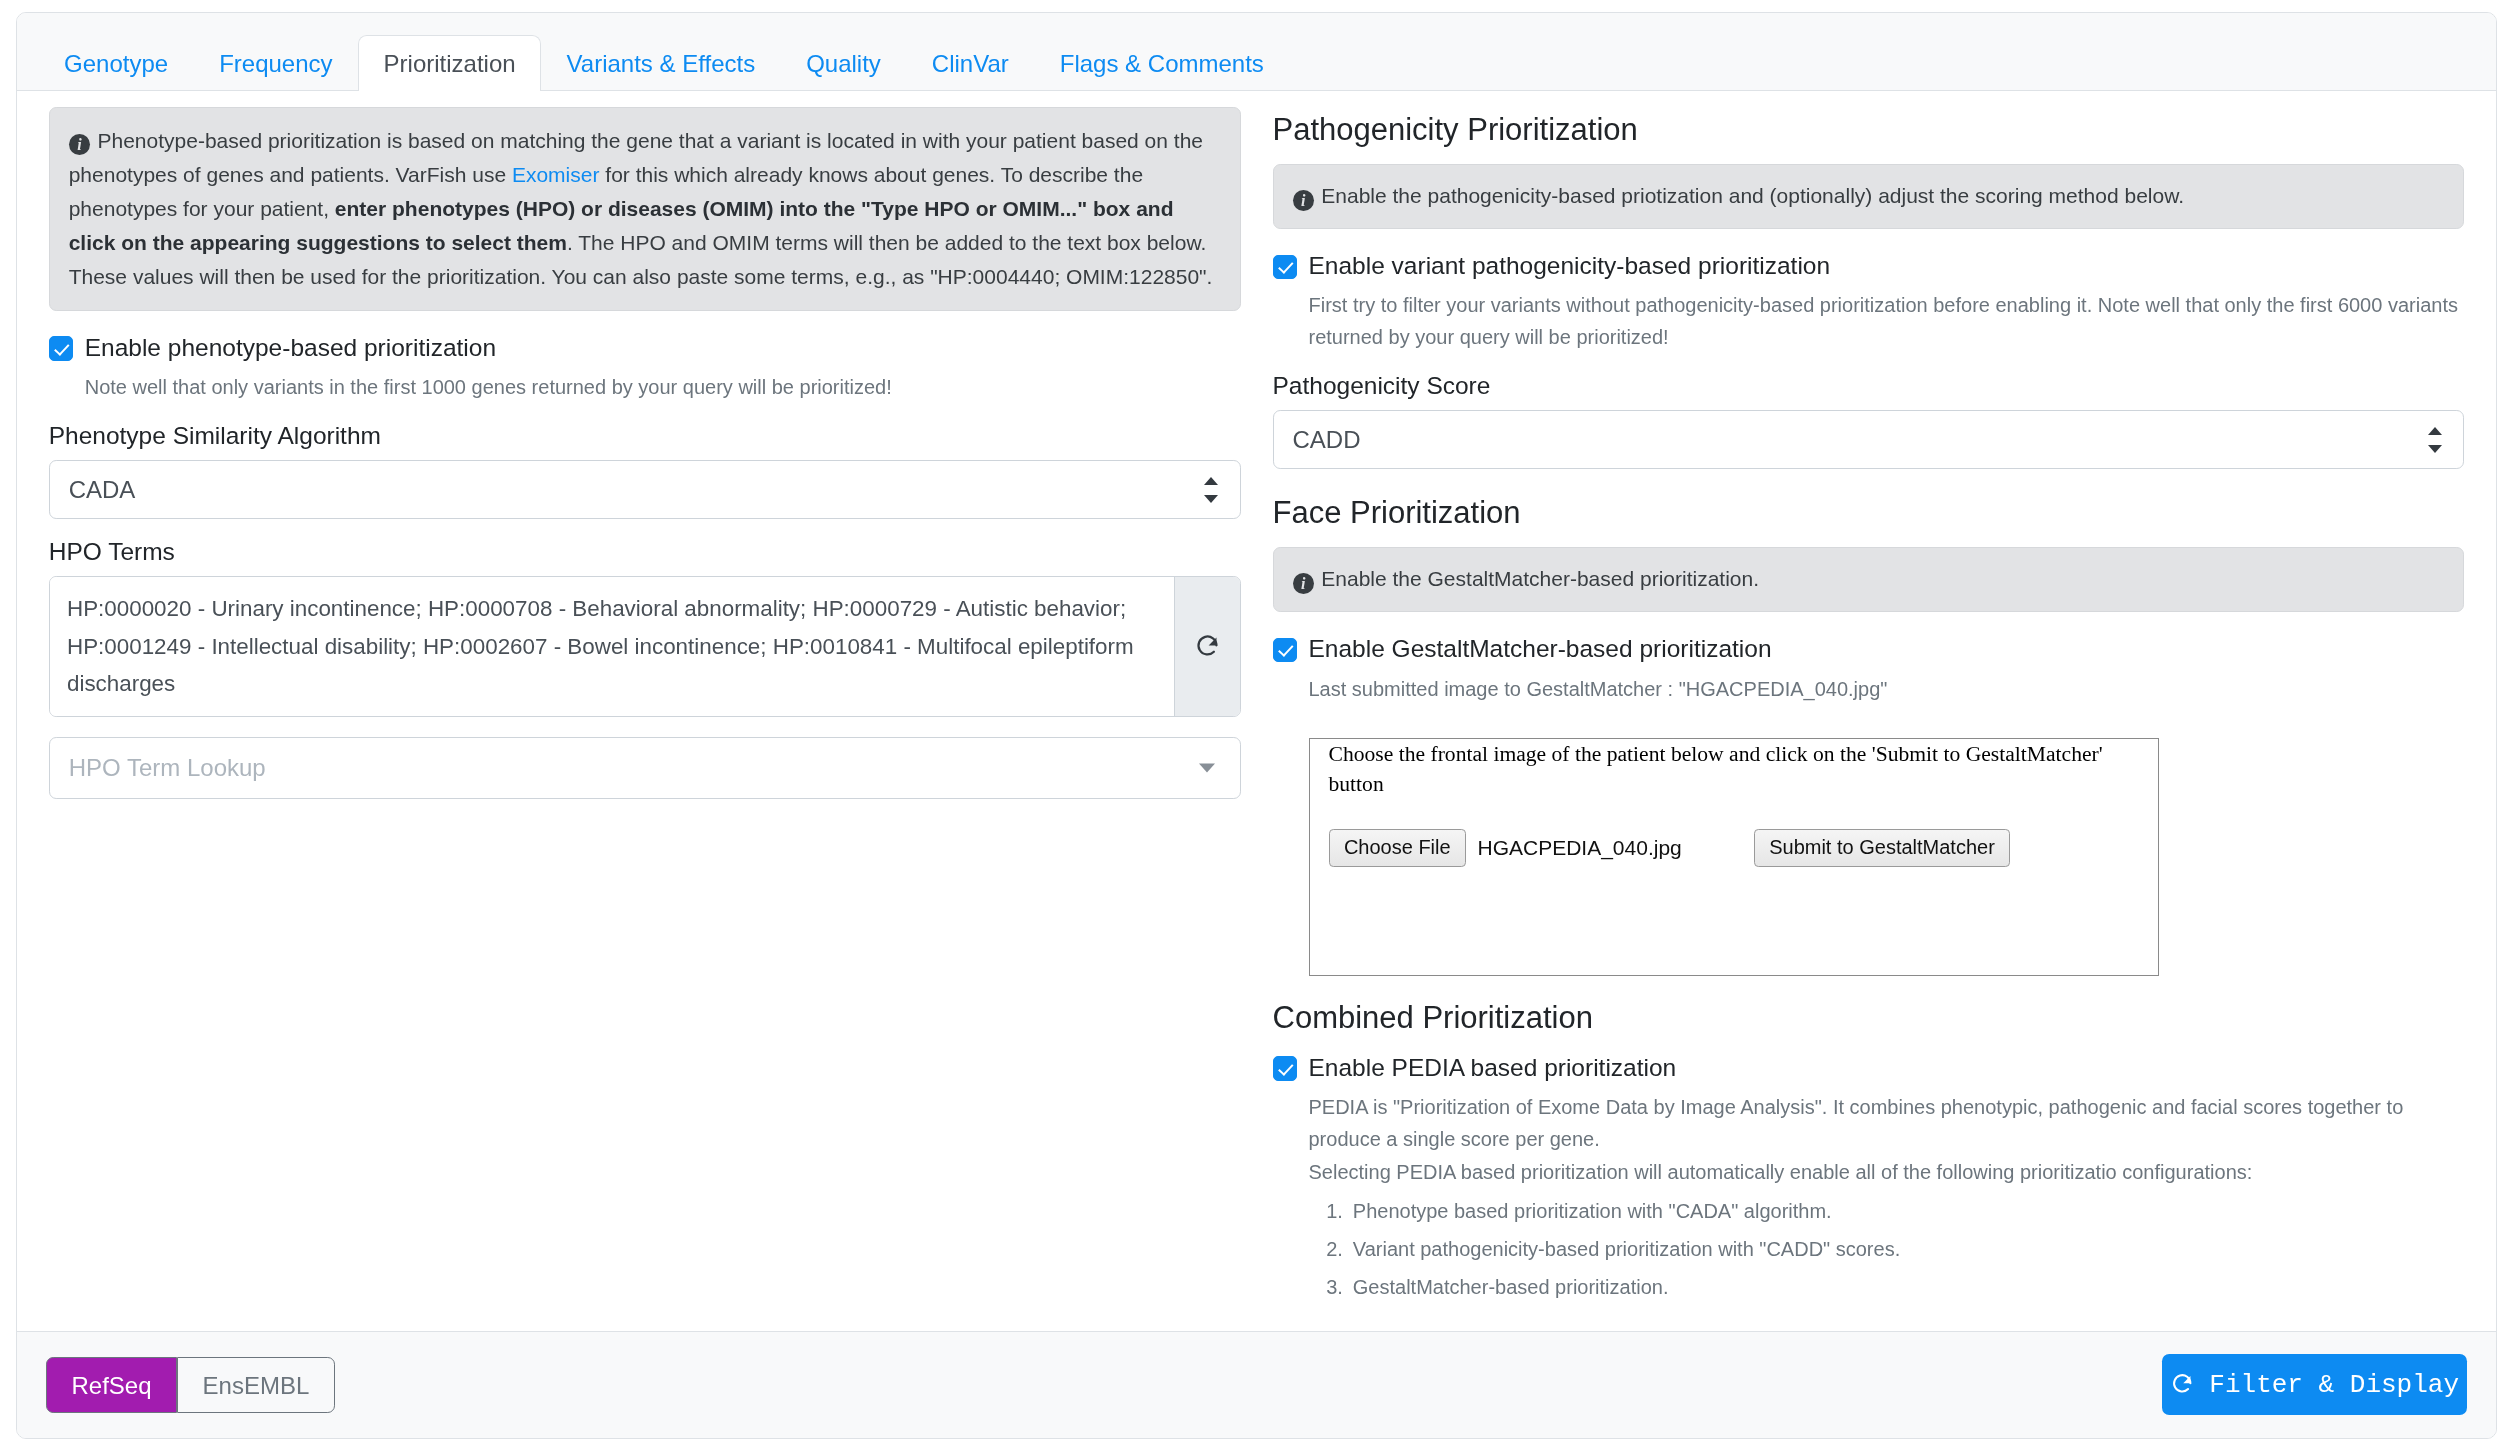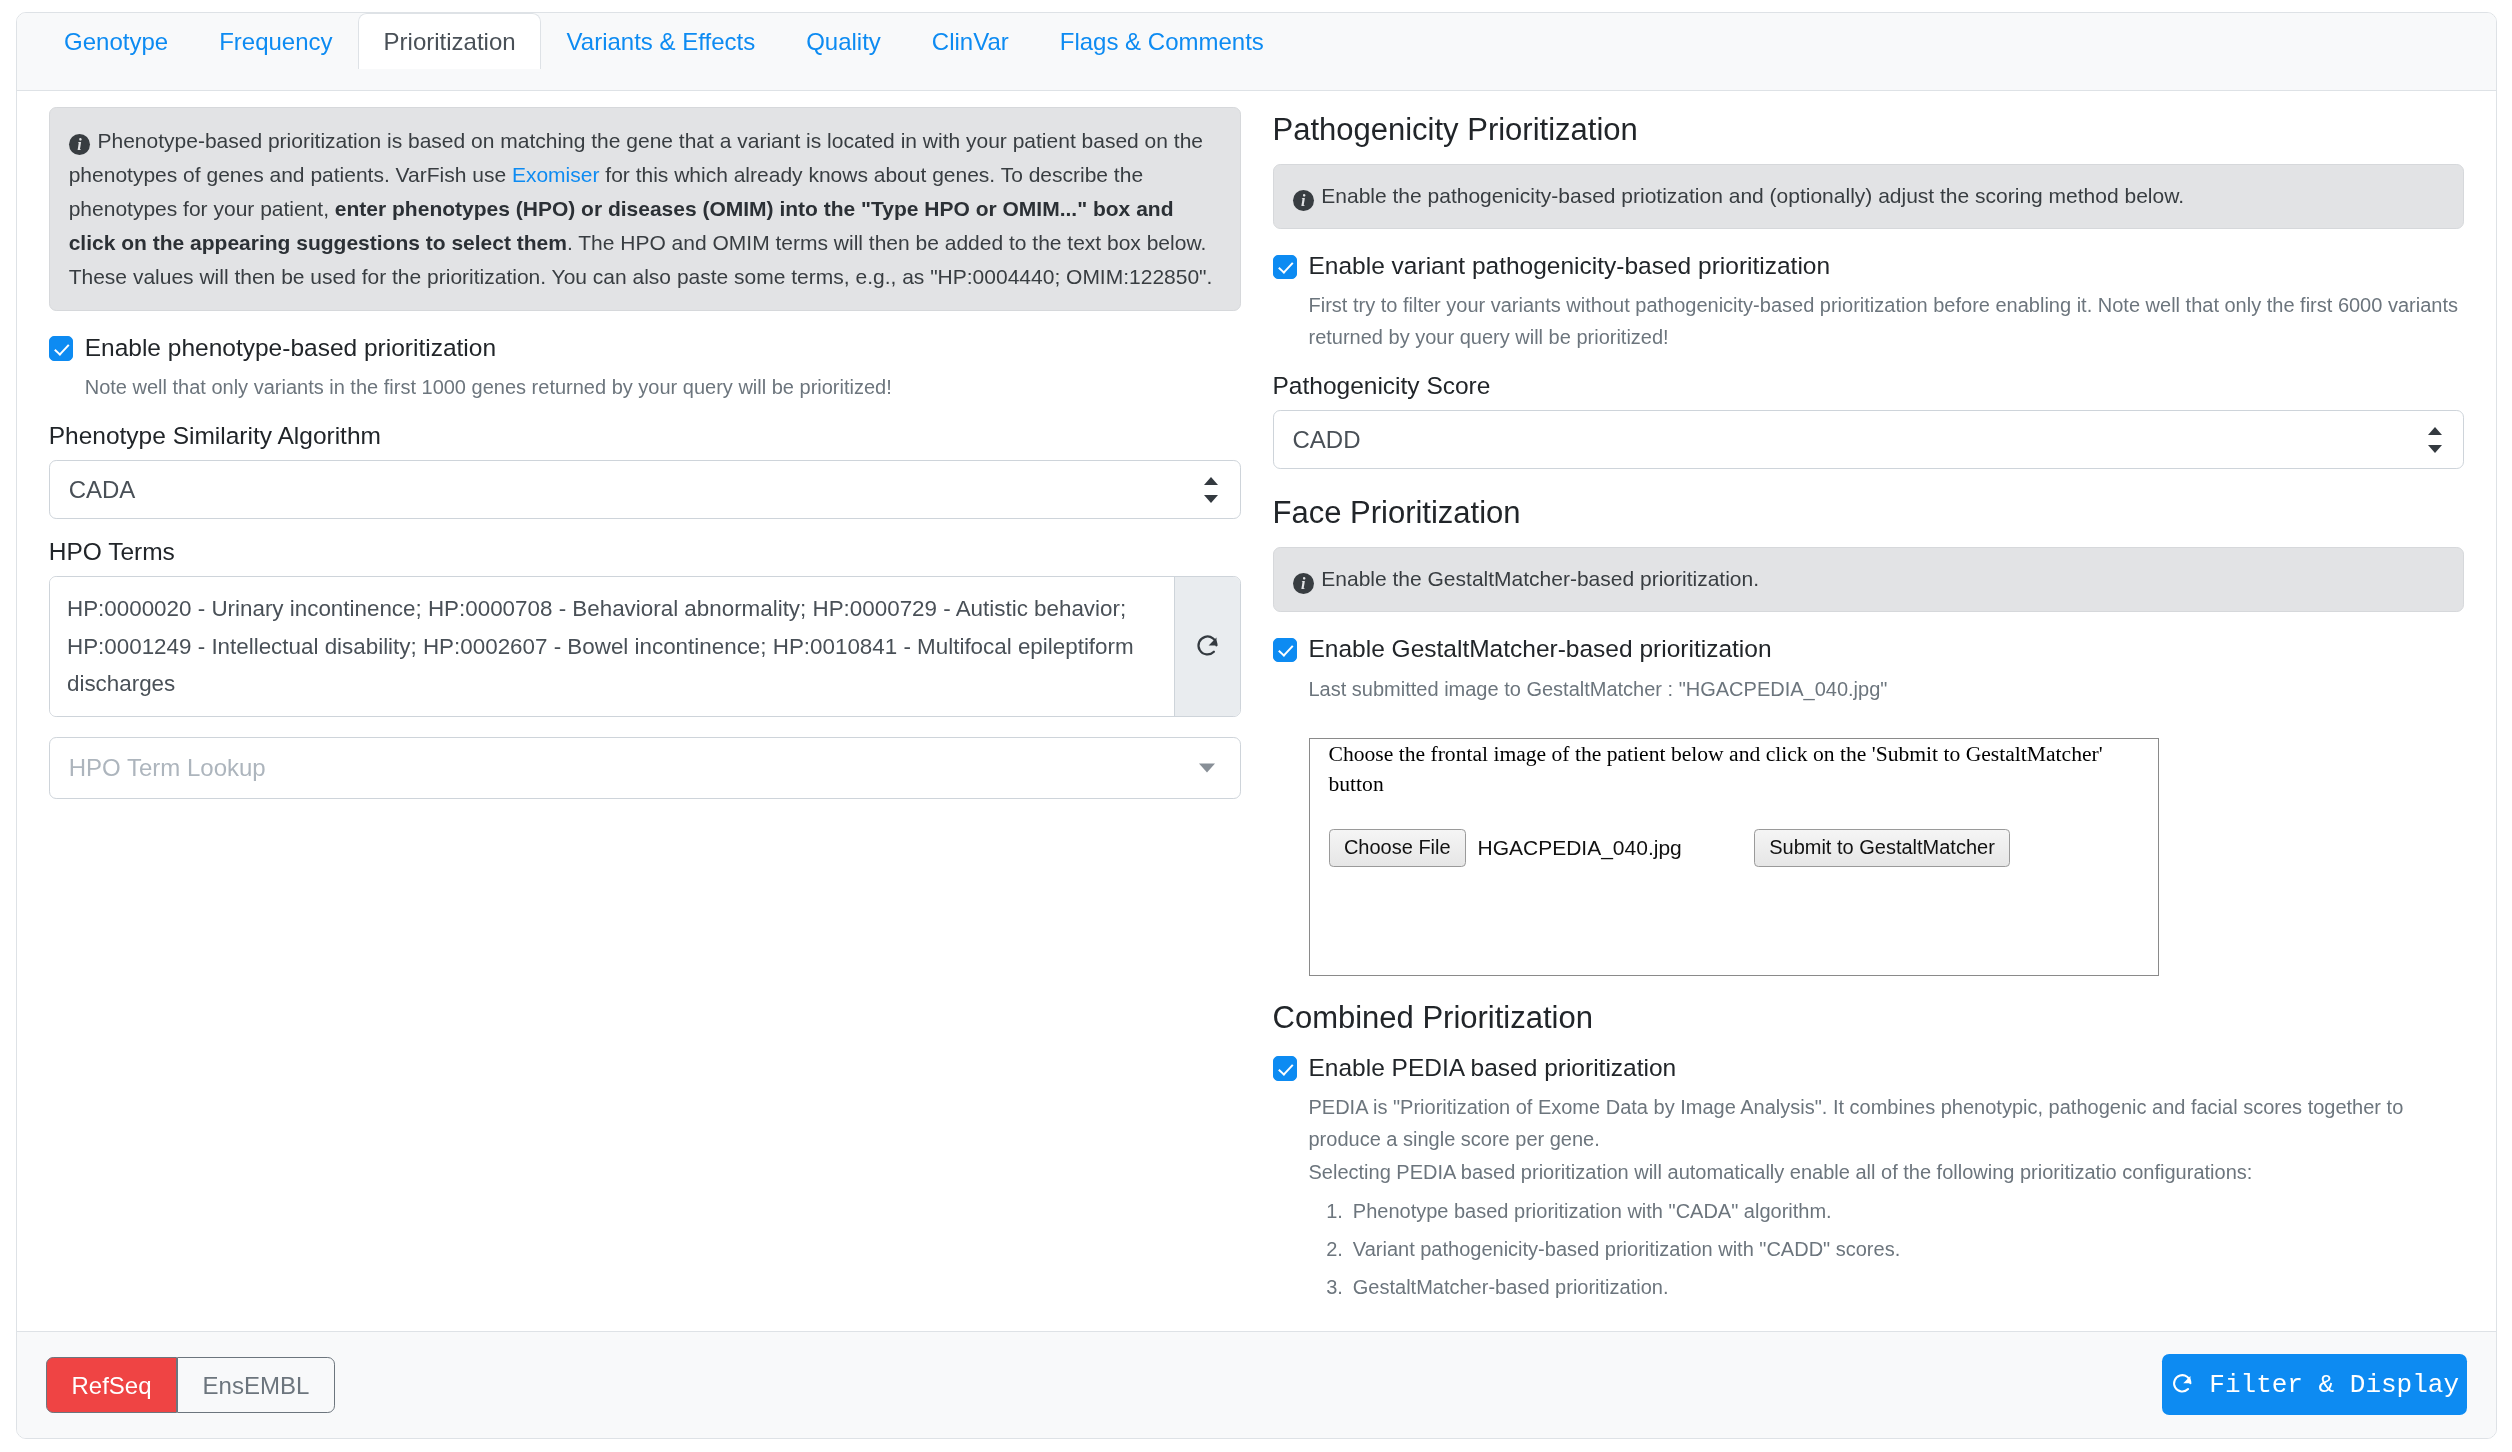--- a/index.html
+++ b/index.html
@@ -24,20 +24,21 @@
     display: flex;
     flex-direction: column;
   }
 
   
   .tabbar {
     height: 78px;
     background: #f8f9fa;
     border-bottom: 1.4px solid #dee2e6;
     display: flex;
+    align-items: flex-end;
     padding: 0 21.6px;
     flex: 0 0 auto;
   }
   .tab {
     font-size: 24px;
     color: #0d8bf2;
     padding: 0 24.5px;
     height: 56px;
     line-height: 56px;
     cursor: pointer;
@@ -308,21 +309,21 @@
     font-size: 24px;
     padding: 0 24.5px;
     height: 56px;
     line-height: 56px;
     border: 1.4px solid #6c757d;
     cursor: pointer;
     white-space: nowrap;
   }
   .seg.first { border-radius: 7.2px 0 0 7.2px; border-right-width: 0.7px; }
   .seg.last  { border-radius: 0 7.2px 7.2px 0; border-left-width: 0.7px; }
-  .seg.on  { background: #ef4444; color: #ffffff; }
+  .seg.on  { background: #a21caf; color: #ffffff; }
   .seg.off { background: #f8f9fa; color: #6c757d; }
 
   .btn-primary {
     background: #0d8bf2;
     color: #ffffff;
     font-size: 26px;
     height: 61px;
     padding: 0 8px;
     border: none;
     border-radius: 7.2px;

